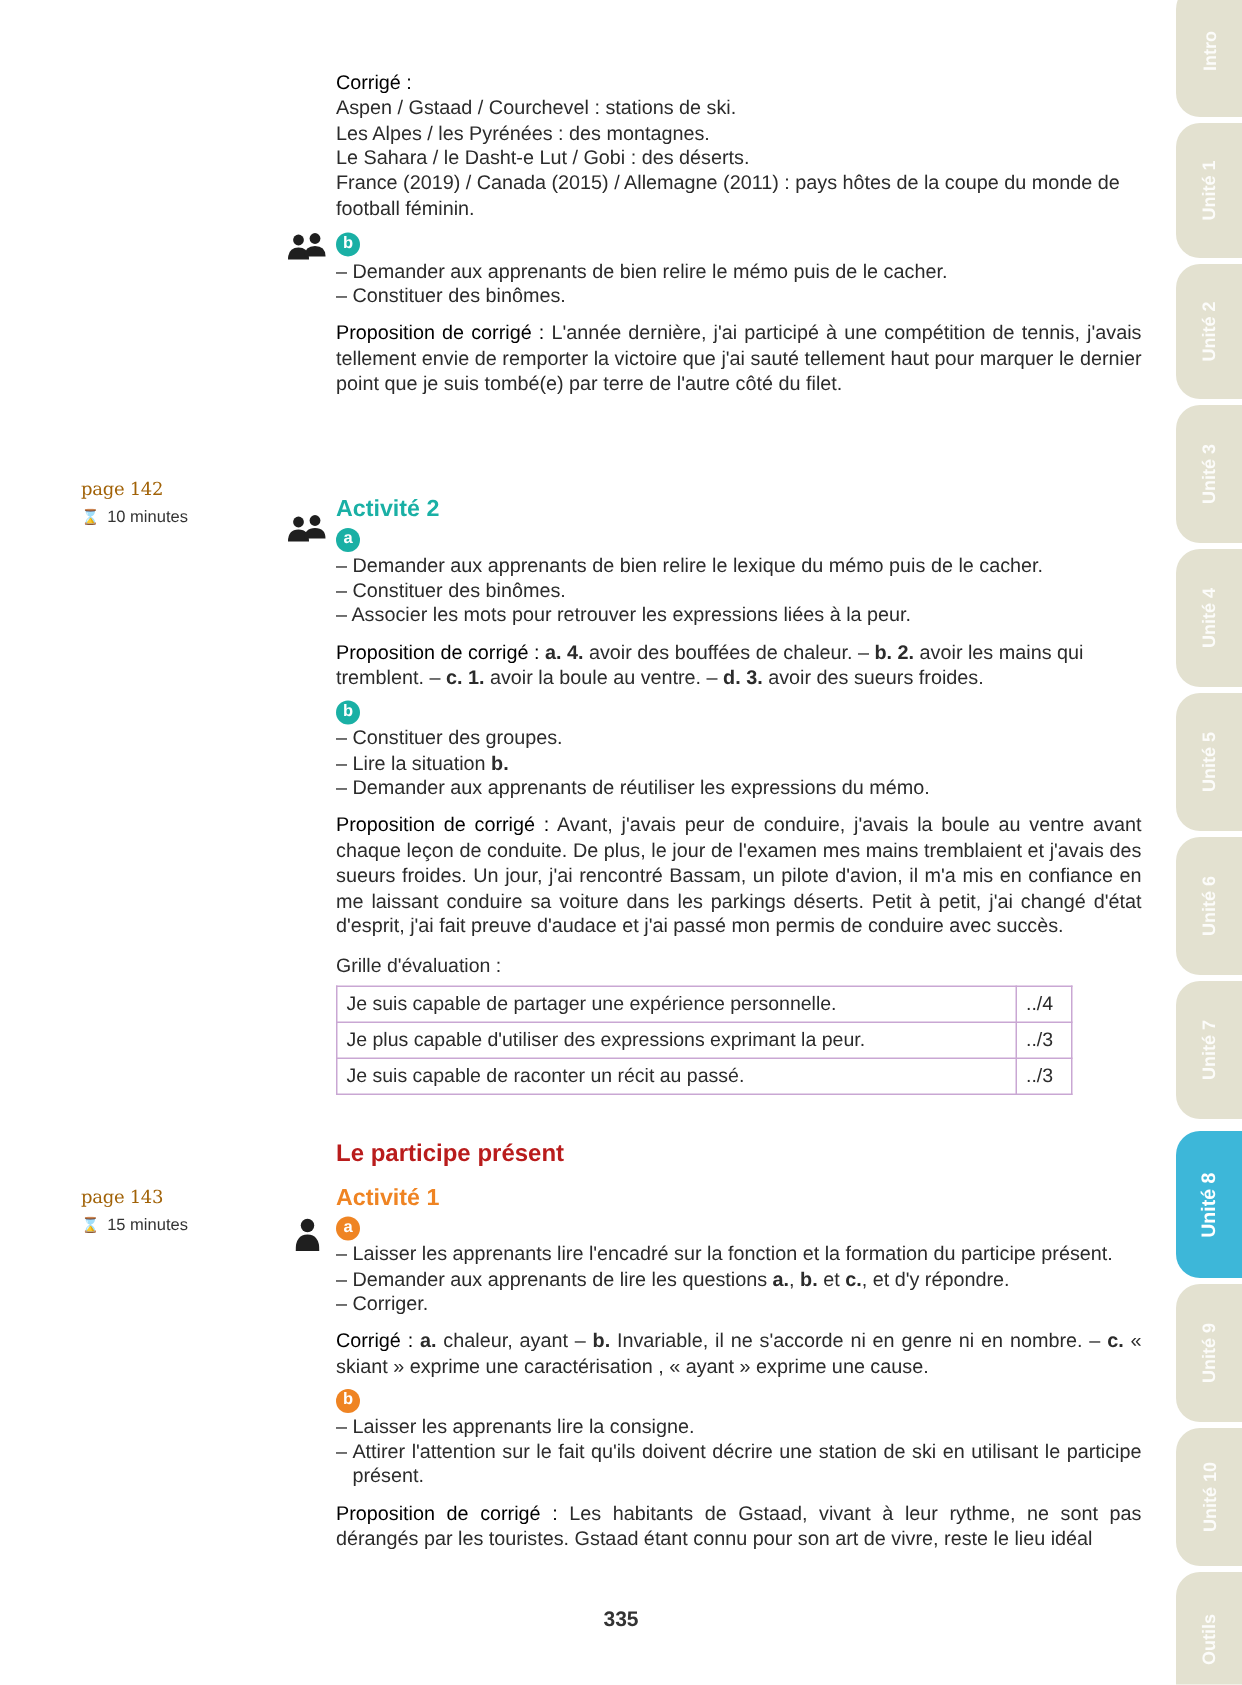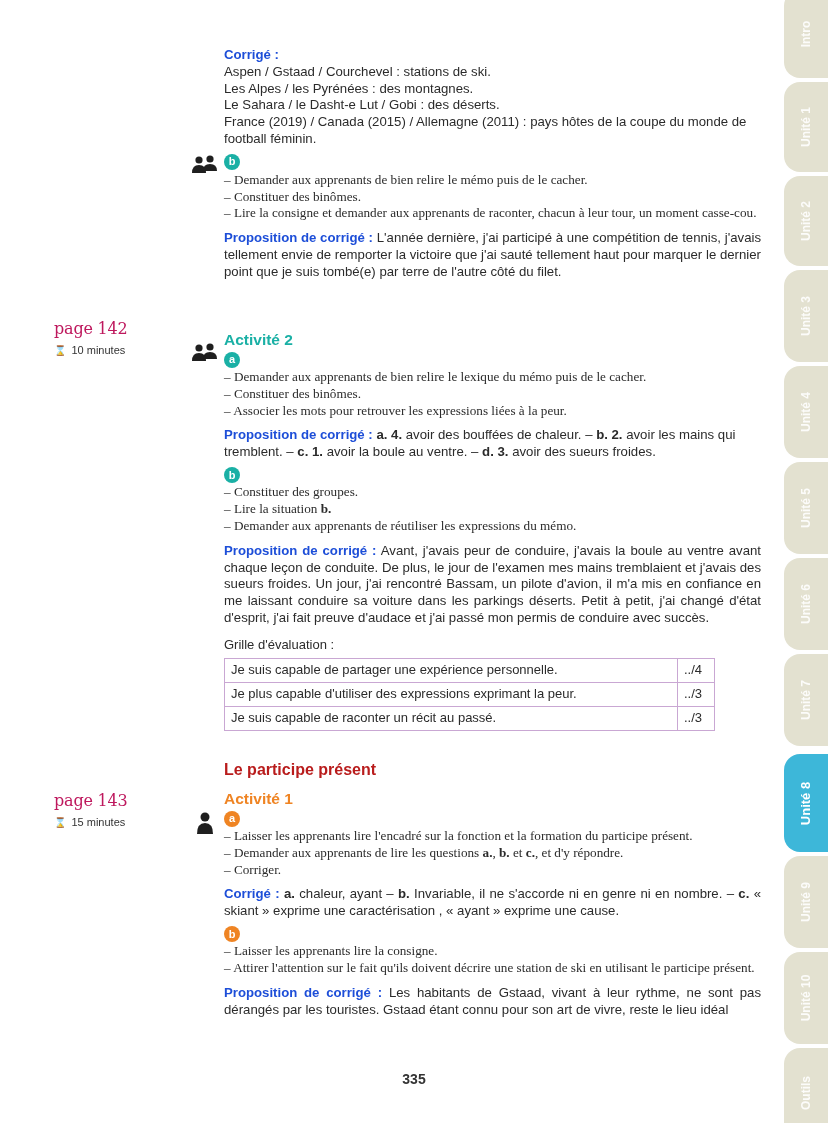--- a/index.html
+++ b/index.html
@@ -4,40 +4,40 @@
 <style>
   html, body { margin: 0; padding: 0; }
   body {
     width: 828px; height: 1123px; position: relative; overflow: hidden;
     background: #ffffff;
     font-family: "Liberation Sans", sans-serif;
     color: #2b2b2b;
   }
   .col-left { position: absolute; left: 54px; width: 130px; }
   .page-ref {
-    font-family: "DejaVu Serif", serif; color: #be185d; font-size: 16px;
+    font-family: "DejaVu Serif", serif; color: #a16207; font-size: 12px;
     letter-spacing: -0.2px;
   }
   .duration { font-size: 11px; color: #333; margin-top: 6px; display: flex; align-items: center; gap: 5px; }
   .hourglass { font-size: 10px; color: #555; }
   .block { position: absolute; left: 224px; width: 537px; font-size: 13.2px; line-height: 16.8px; }
-  .label-pink { color: #1d4ed8; font-weight: bold; }
+  .label-pink { color: #000000; font-weight: normal; }
   .act-title-teal { color: #1ab0a5; font-weight: bold; font-size: 15.5px; }
   .act-title-orange { color: #ef8423; font-weight: bold; font-size: 15.5px; }
   .section-orange { color: #b91c1c; font-weight: bold; font-size: 16px; }
   .badge {
     display: inline-flex; align-items: center; justify-content: center;
     width: 16px; height: 16px; border-radius: 50%; color: #fff; font-weight: bold;
     font-size: 11px; line-height: 1;
   }
   .badge.teal { background: #1ab0a5; }
   .badge.orange { background: #ef8423; }
   .icon-abs { position: absolute; }
   ul.dash { list-style: none; padding: 0; margin: 0; }
-  ul.dash li { padding-left: 11px; text-indent: -11px; font-family: Liberation Serif, serif; }
+  ul.dash li { padding-left: 11px; text-indent: -11px; }
   ul.dash li::before { content: "– "; }
   p { margin: 0; }
   .justify { text-align: justify; }
   .grid-title { font-weight: normal; font-size: 13px; }
   table.grid { border-collapse: collapse; width: 491px; margin-top: 4px; padding-left: 47px; }
   table.grid td { border: 1px solid #c9a7d3; padding: 3px 6px; font-size: 13px; height: 17px; }
   table.grid td.score { width: 24px; text-align: left; }
   .page-num { position: absolute; left: 0; width: 828px; top: 1071px; text-align: center; font-weight: bold; font-size: 14px; color: #333; padding-left: 0px; }
   .page-num span { position: relative; left: 0px; }
 
@@ -71,21 +71,20 @@
     <path d="M0 18 Q0 10 7 10 Q14 10 14 18 Z" fill="#1f1f1f"></path>
   <circle cx="18" cy="4" r="3.6" fill="#1f1f1f"></circle>
     <path d="M11 16 Q11 9 18 9 Q25 9 25 16 Z" fill="#1f1f1f"></path>
 </svg>
 
 <div class="block" style="top:153px;">
   <span class="badge teal">b</span>
   <ul class="dash" style="margin-top:2px;">
     <li>Demander aux apprenants de bien relire le mémo puis de le cacher.</li>
     <li>Constituer des binômes.</li>
-    <li>Lire la consigne et demander aux apprenants de raconter, chacun à leur tour, un moment casse-cou.</li>
   </ul>
   <p class="justify" style="margin-top:8px;"><span class="label-pink">Proposition de corrigé :</span><span> L'année dernière, j'ai participé à une compétition de tennis, j'avais tellement envie de remporter la victoire que j'ai sauté tellement haut pour marquer le dernier point que je suis tombé(e) par terre de l'autre côté du filet.</span></p>
 </div>
 
 <div class="col-left" style="top:319px;">
   <div class="page-ref">page 142</div>
   <div class="duration">
     <span class="hourglass">⌛</span>
     <span>10 minutes</span>
   </div>

